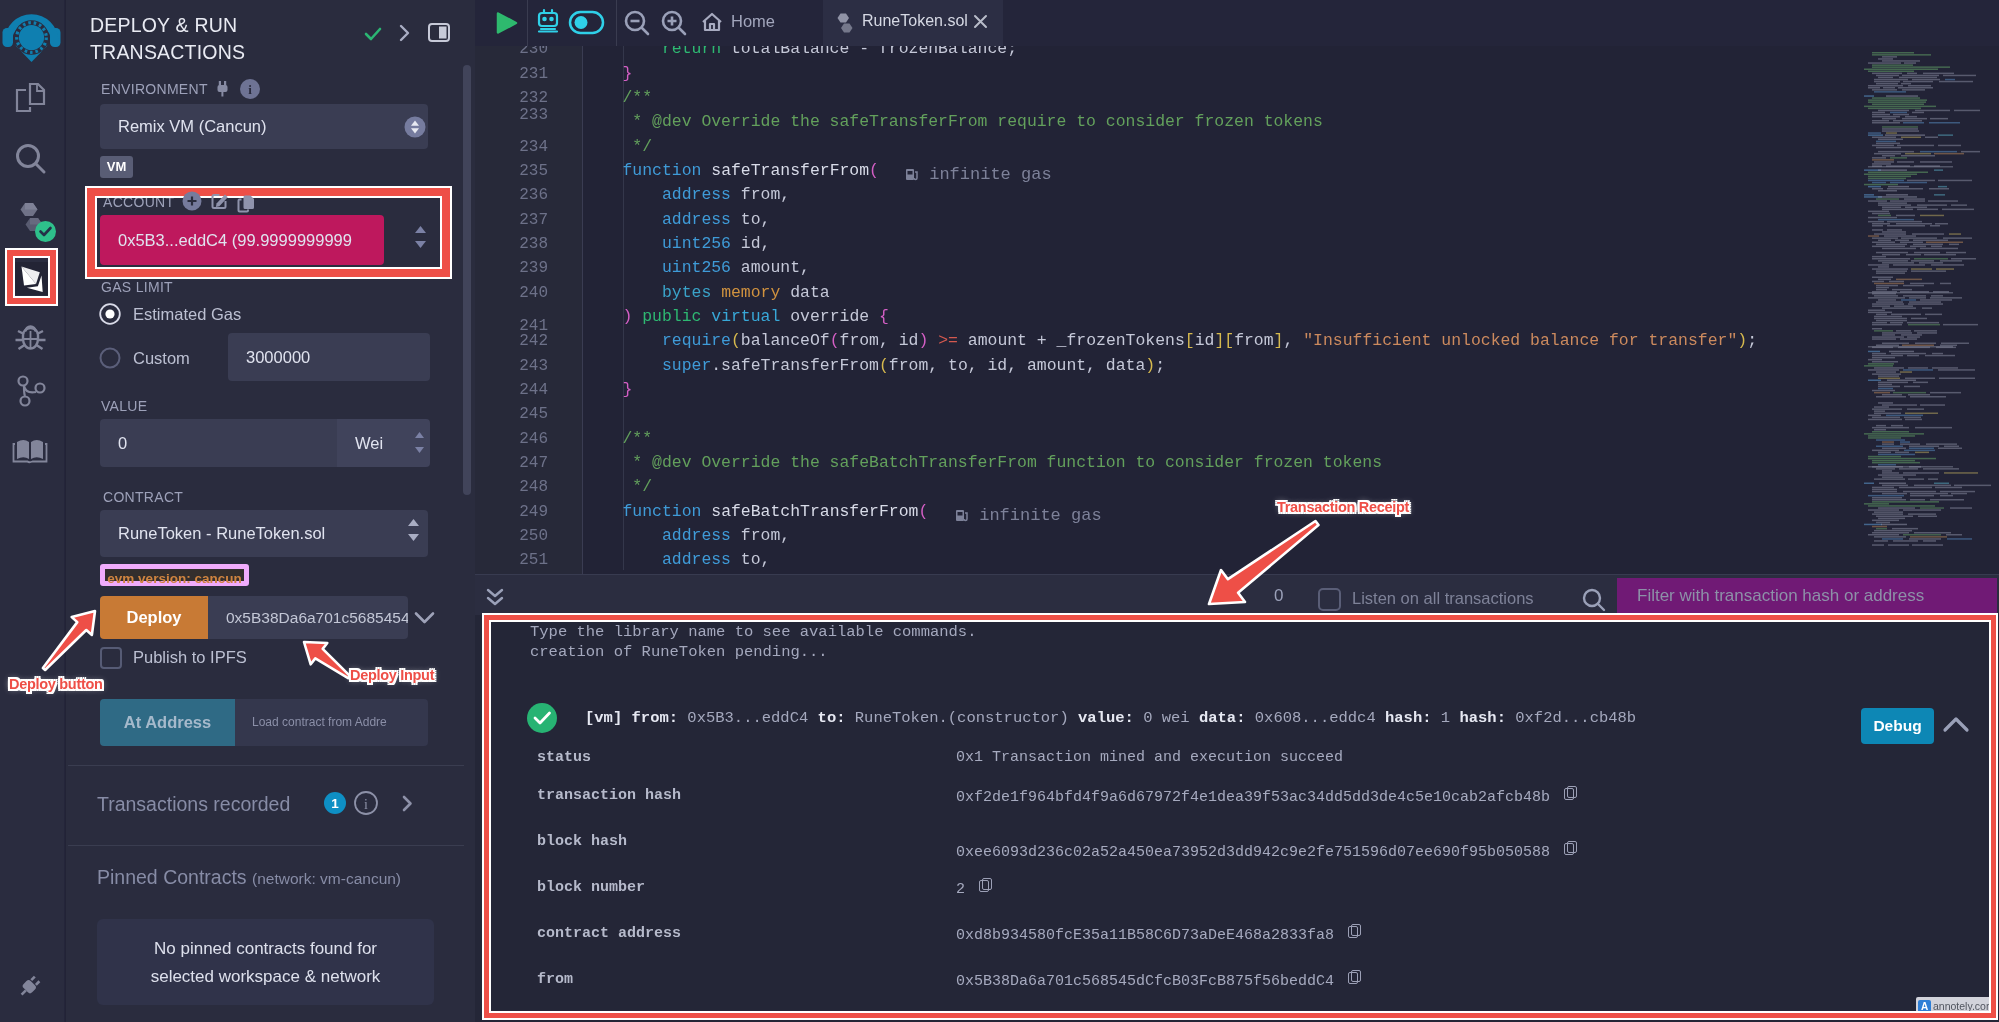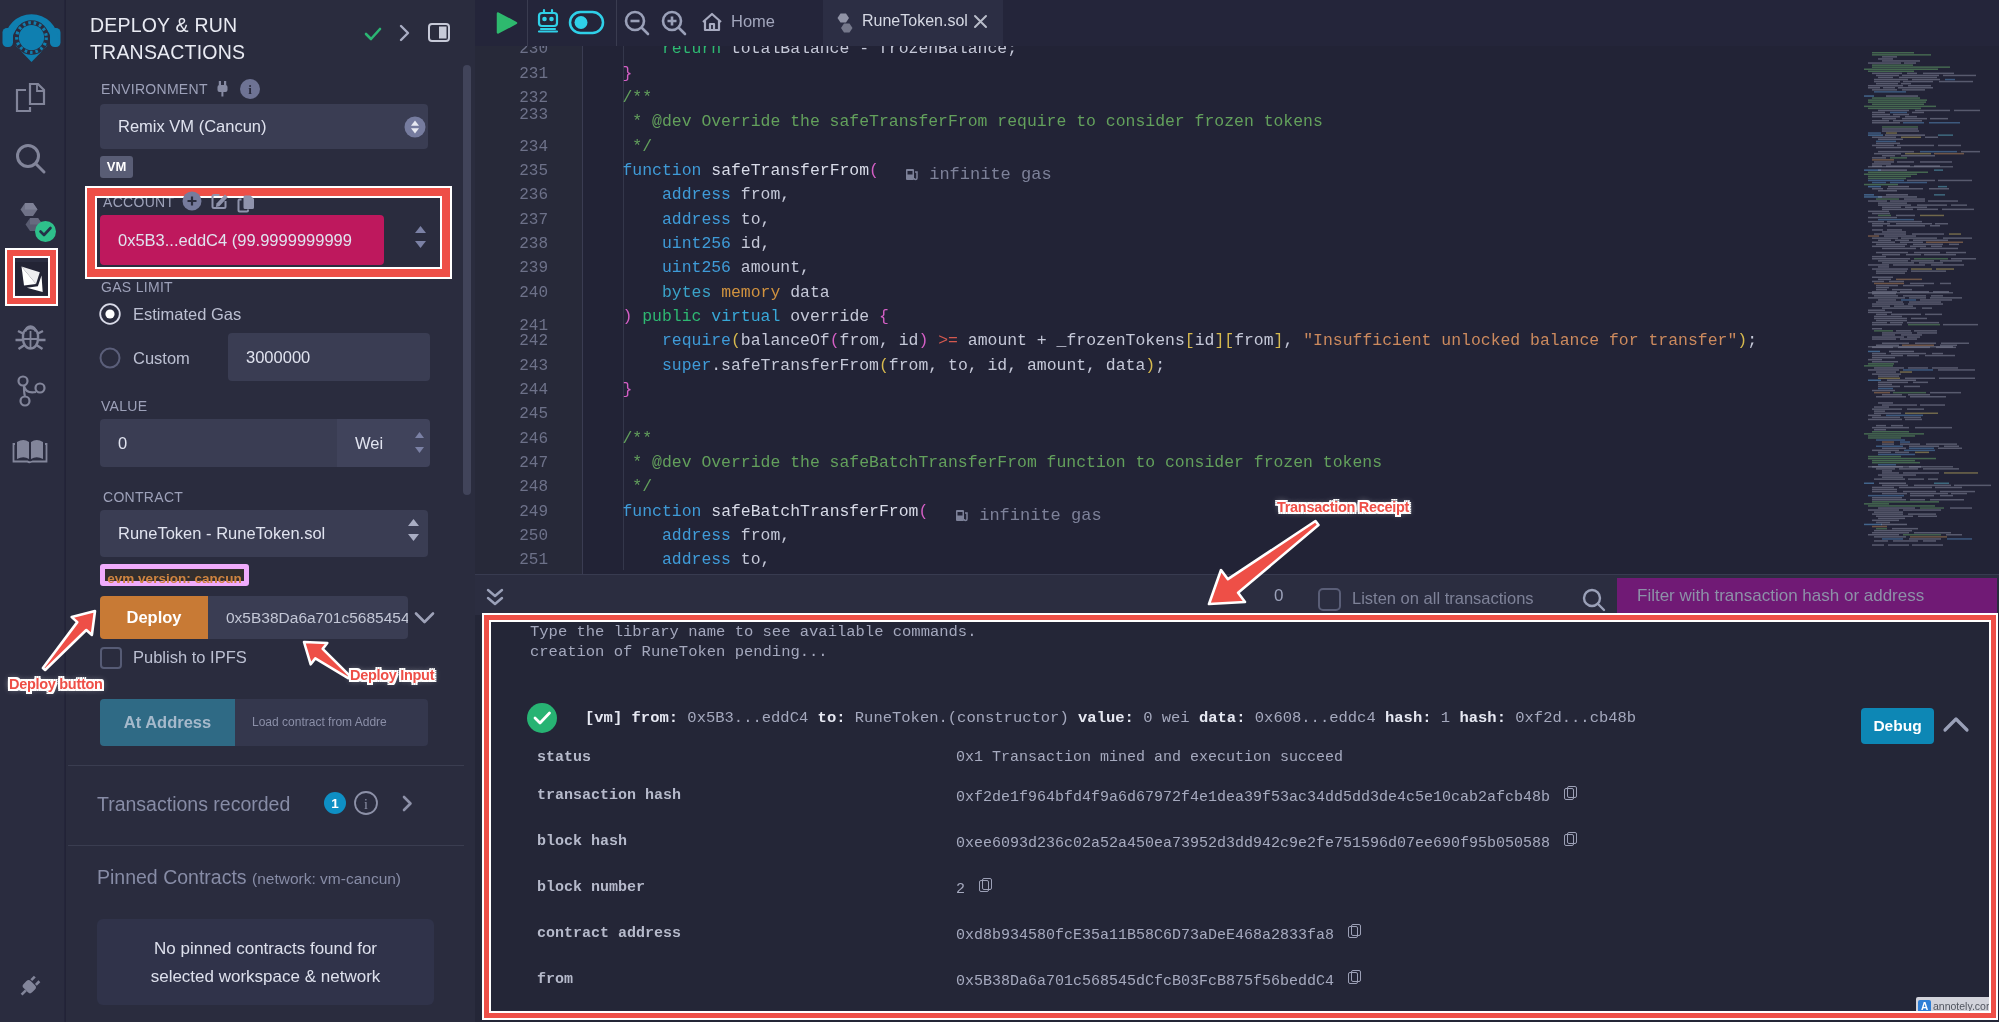--- a/index.html
+++ b/index.html
@@ -759,21 +759,21 @@
       <div class="tmono" style="left:110px; top:92px;"><span class="tbold">[vm]</span> <span class="tbold">from:</span> 0x5B3...eddC4 <span class="tbold">to:</span> RuneToken.(constructor) <span class="tbold">value:</span> 0 wei <span class="tbold">data:</span> 0x608...eddc4 <span class="tbold">hash:</span> 1 <span class="tbold">hash:</span> 0xf2d...cb48b</div>
       <div class="abs" style="left:1386px; top:93px; width:73px; height:36px; background:#0d87b5; border-radius:4px; color:#fff; font-size:15.5px; font-weight:bold; text-align:center; line-height:36px;">Debug</div>
       <svg width="40" height="30" style="left:1464px; top:95px;">
         <path d="M6 20 l11 -11 11 11" stroke="#9aa0b8" stroke-width="3.2" fill="none" stroke-linecap="round" stroke-linejoin="round"></path>
       </svg>
       <div class="trow" style="left:62px; top:133px;"><span class="tlab">status</span></div>
       <div class="trow" style="left:481px; top:133px;"><span class="tval">0x1 Transaction mined and execution succeed</span></div>
       <div class="trow" style="left:62px; top:171px;"><span class="tlab">transaction hash</span></div>
       <div class="trow" style="left:481px; top:171px;"><span class="tval">0xf2de1f964bfd4f9a6d67972f4e1dea39f53ac34dd5dd3de4c5e10cab2afcb48b</span><span class="copyic"><i></i><b></b></span></div>
       <div class="trow" style="left:62px; top:217px;"><span class="tlab">block hash</span></div>
-      <div class="trow" style="left:481px; top:217px;"><span class="tval">0xee6093d236c02a52a450ea73952d3dd942c9e2fe751596d07ee690f95b050588</span><span class="copyic"><i></i><b></b></span></div>
+      <div class="trow" style="left:481px; top:226px;"><span class="tval">0xee6093d236c02a52a450ea73952d3dd942c9e2fe751596d07ee690f95b050588</span><span class="copyic"><i></i><b></b></span></div>
       <div class="trow" style="left:62px; top:263px;"><span class="tlab">block number</span></div>
       <div class="trow" style="left:481px; top:263px;"><span class="tval">2</span><span class="copyic"><i></i><b></b></span></div>
       <div class="trow" style="left:62px; top:309px;"><span class="tlab">contract address</span></div>
       <div class="trow" style="left:481px; top:309px;"><span class="tval">0xd8b934580fcE35a11B58C6D73aDeE468a2833fa8</span><span class="copyic"><i></i><b></b></span></div>
       <div class="trow" style="left:62px; top:355px;"><span class="tlab">from</span></div>
       <div class="trow" style="left:481px; top:355px;"><span class="tval">0x5B38Da6a701c568545dCfcB03FcB875f56beddC4</span><span class="copyic"><i></i><b></b></span></div>
       <div class="abs" style="left:1441px; top:382px; width:77px; height:17px; background:rgba(235,236,242,.88); border-radius:2px; overflow:hidden;">
         <div class="abs" style="left:2px; top:2.5px; width:13px; height:13px; background:#2f7fd6; border-radius:2px; color:#fff; font-size:10px; font-weight:bold; text-align:center; line-height:13px;">A</div>
         <div class="abs" style="left:17px; top:3px; color:#51555f; font-size:10.5px;">annotely.com</div>
       </div>

